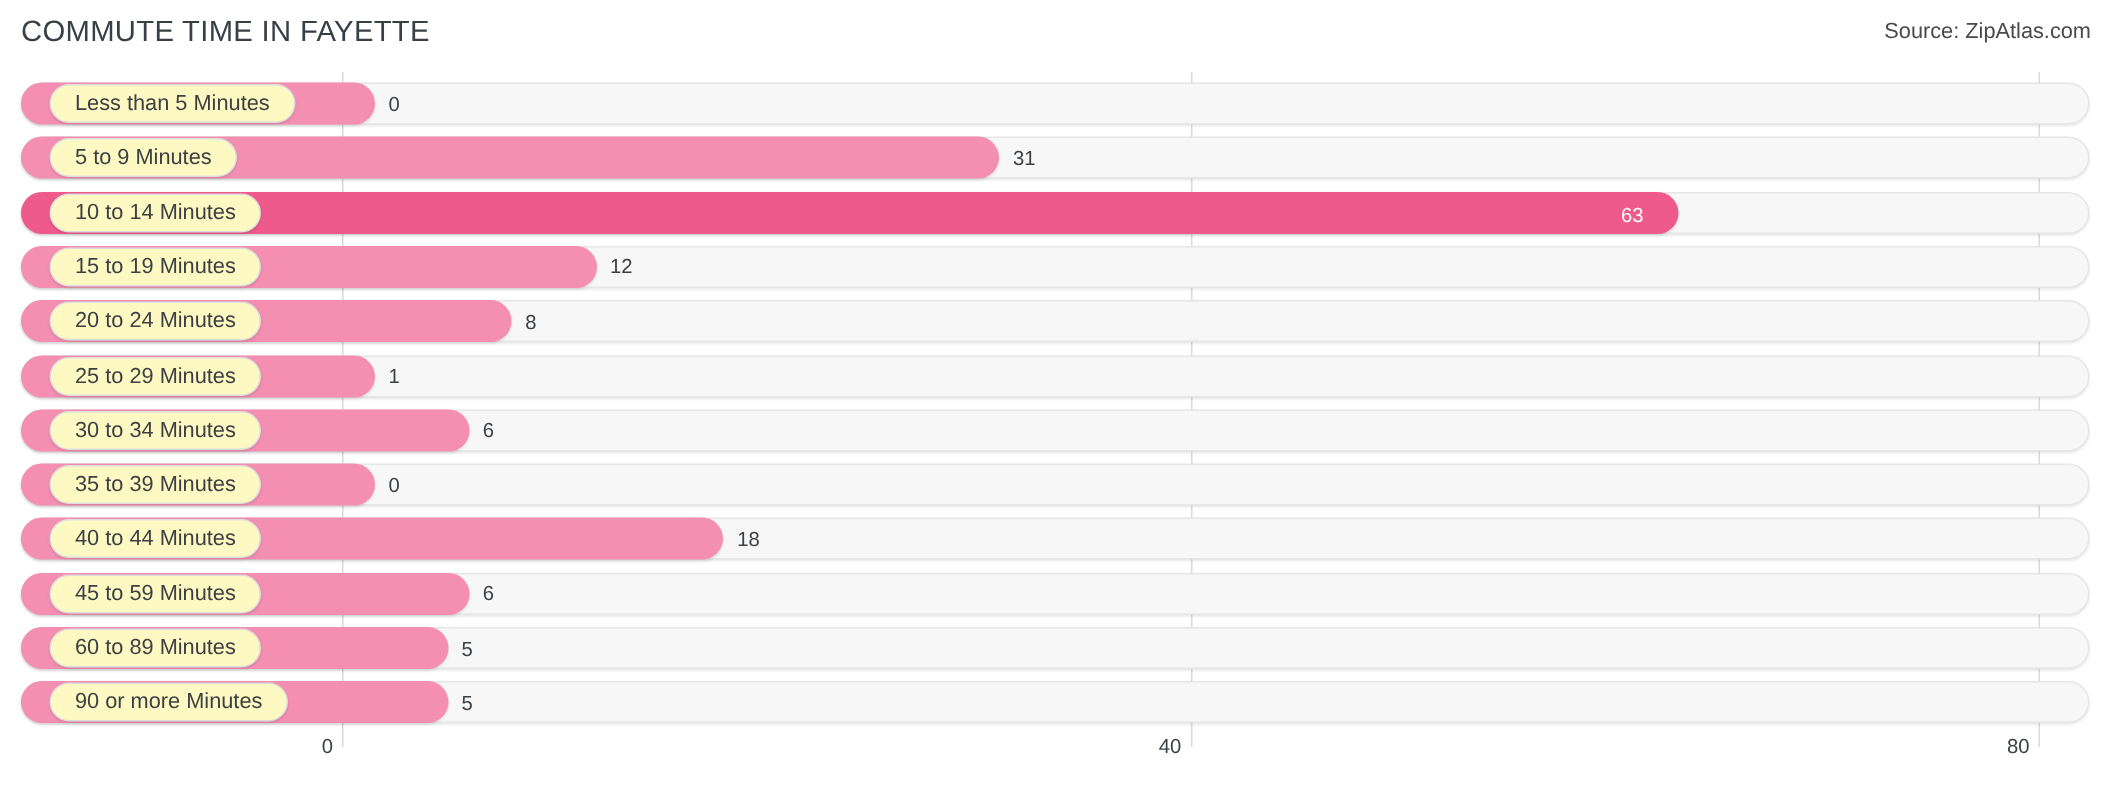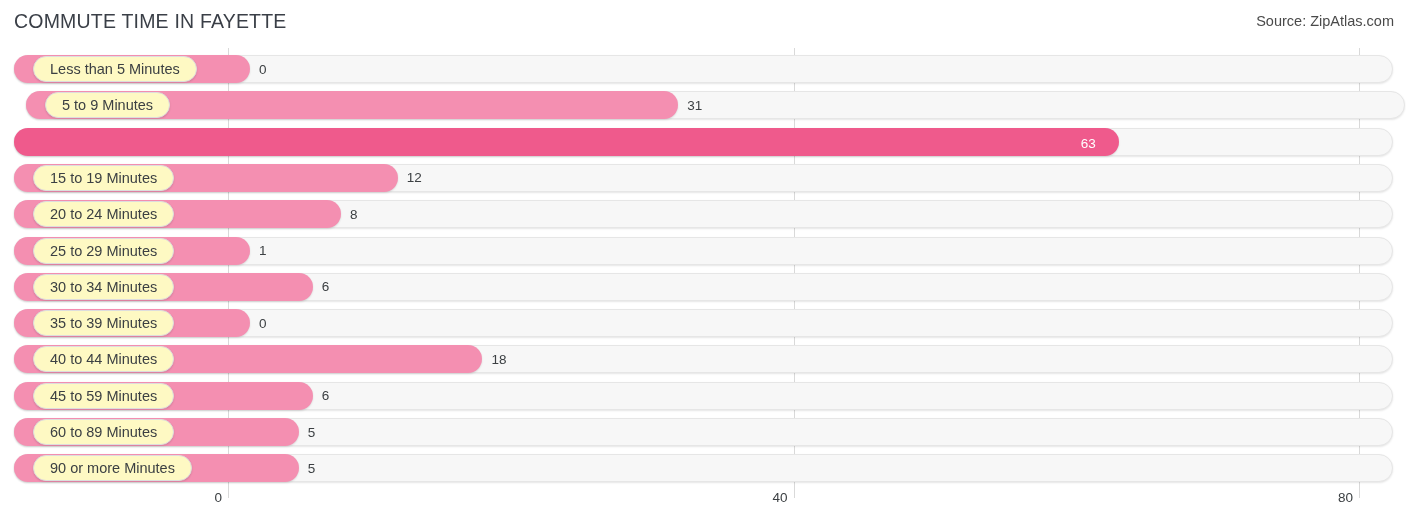--- a/index.html
+++ b/index.html
@@ -127,29 +127,30 @@
         <div class="gridline" style="left: 793.5px;"></div>
         <div class="gridline" style="left: 1359px;"></div>
       </div>
     <div id="rows">
         <div class="row" style="top: 7px;">
           <div class="track"></div>
           <div class="bar" style="width: 236px;"></div>
           <div class="cat-pill">Less than 5 Minutes</div>
           <div class="val-out" style="left: 245px;">0</div>
         </div>
-        <div class="row" style="top: 43.3px; margin-left: 12px;">
+        <div class="row" style="top: 43.3px;">
           <div class="track"></div>
           <div class="bar" style="width: 652.263px;"></div>
           <div class="cat-pill">5 to 9 Minutes</div>
           <div class="val-out" style="left: 661.263px;">31</div>
         </div>
         <div class="row" style="top: 79.6px;">
           <div class="track"></div>
           <div class="bar max" style="width: 1104.66px;"></div>
+          <div class="cat-pill">10 to 14 Minutes</div>
           <div class="val-in" style="left: 1066.66px;">63</div>
         </div>
         <div class="row" style="top: 115.9px;">
           <div class="track"></div>
           <div class="bar" style="width: 383.65px;"></div>
           <div class="cat-pill">15 to 19 Minutes</div>
           <div class="val-out" style="left: 392.65px;">12</div>
         </div>
         <div class="row" style="top: 152.2px;">
           <div class="track"></div>

